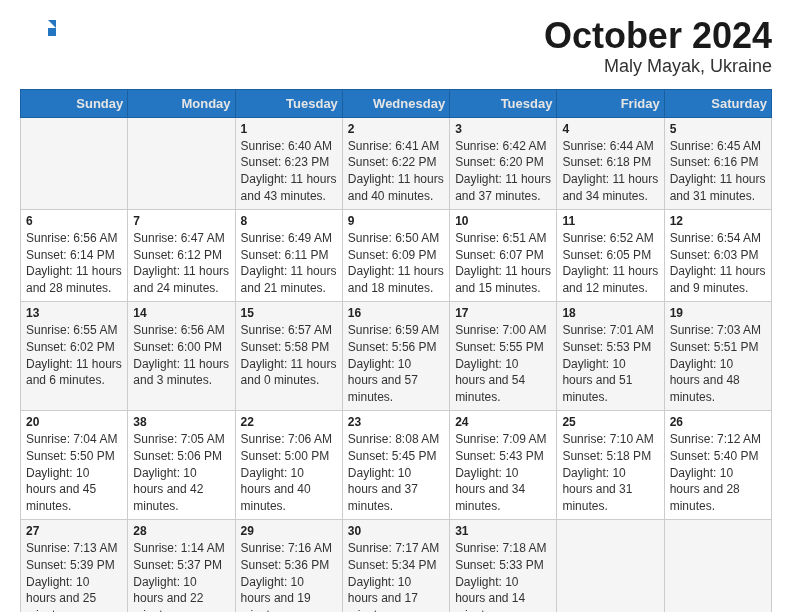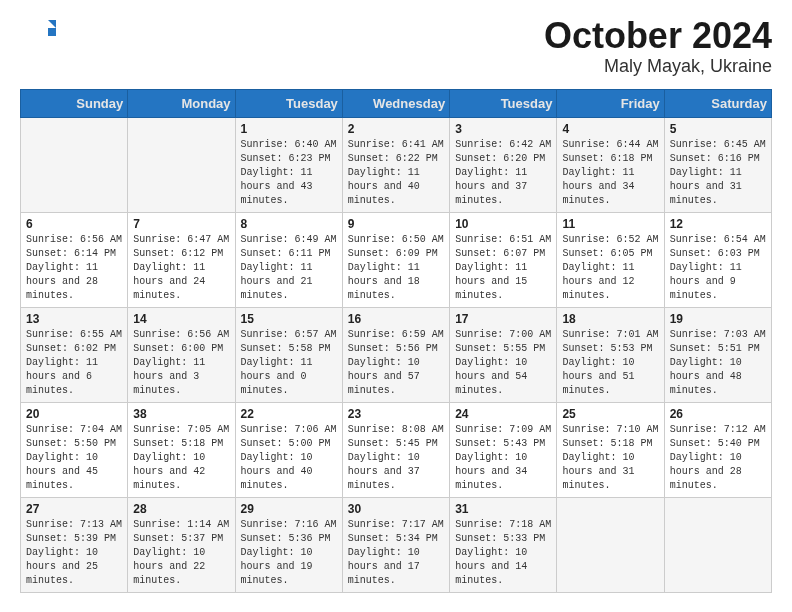--- a/index.html
+++ b/index.html
@@ -67,24 +67,23 @@
     tbody tr:nth-child(even) td {
       background: #ffffff;
     }
     .day-num {
       font-weight: bold;
       font-size: 12px;
       display: block;
       margin-bottom: 2px;
     }
     .day-info {
-      font-size: 10px;
+      font-size: 12px;
       color: #333;
       line-height: 1.4;
-      font-family: Liberation Mono, monospace;
     }
   </style>
 </head>
 <body>
 
 <div class="page">
   <div class="header">
     <div class="logo">
     <svg width="38" height="38" viewBox="0 0 38 38">
       <polygon points="28,4 36,4 36,12" fill="#2475c2"></polygon>
@@ -235,21 +234,21 @@
         <tr>
           <td>
             <span class="day-num">20</span>
             <div class="day-info">Sunrise: 7:04 AM
 Sunset: 5:50 PM
 Daylight: 10 hours and 45 minutes.</div>
           </td>
           <td>
             <span class="day-num">38</span>
             <div class="day-info">Sunrise: 7:05 AM
-Sunset: 5:18 PM
+Sunset: 5:06 PM
 Daylight: 10 hours and 42 minutes.</div>
           </td>
           <td>
             <span class="day-num">22</span>
             <div class="day-info">Sunrise: 7:06 AM
 Sunset: 5:00 PM
 Daylight: 10 hours and 40 minutes.</div>
           </td>
           <td>
             <span class="day-num">23</span>

